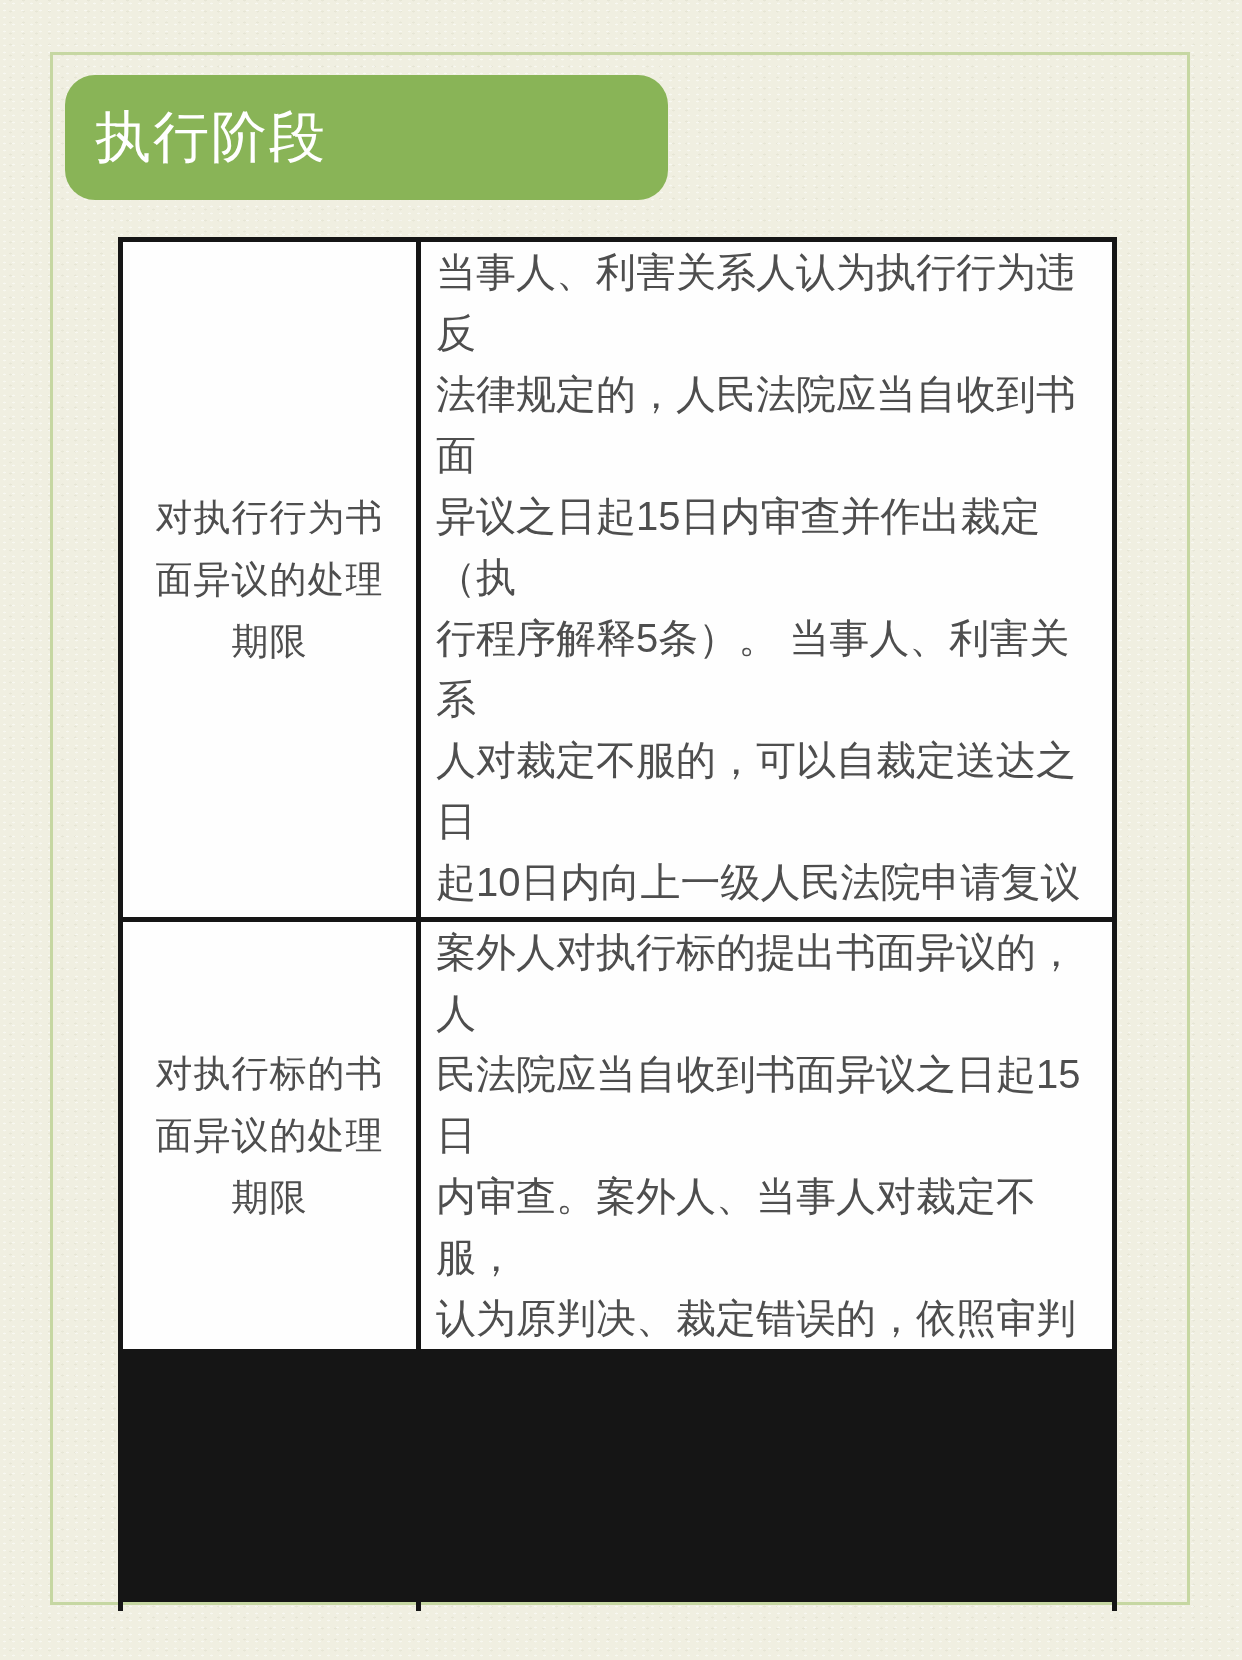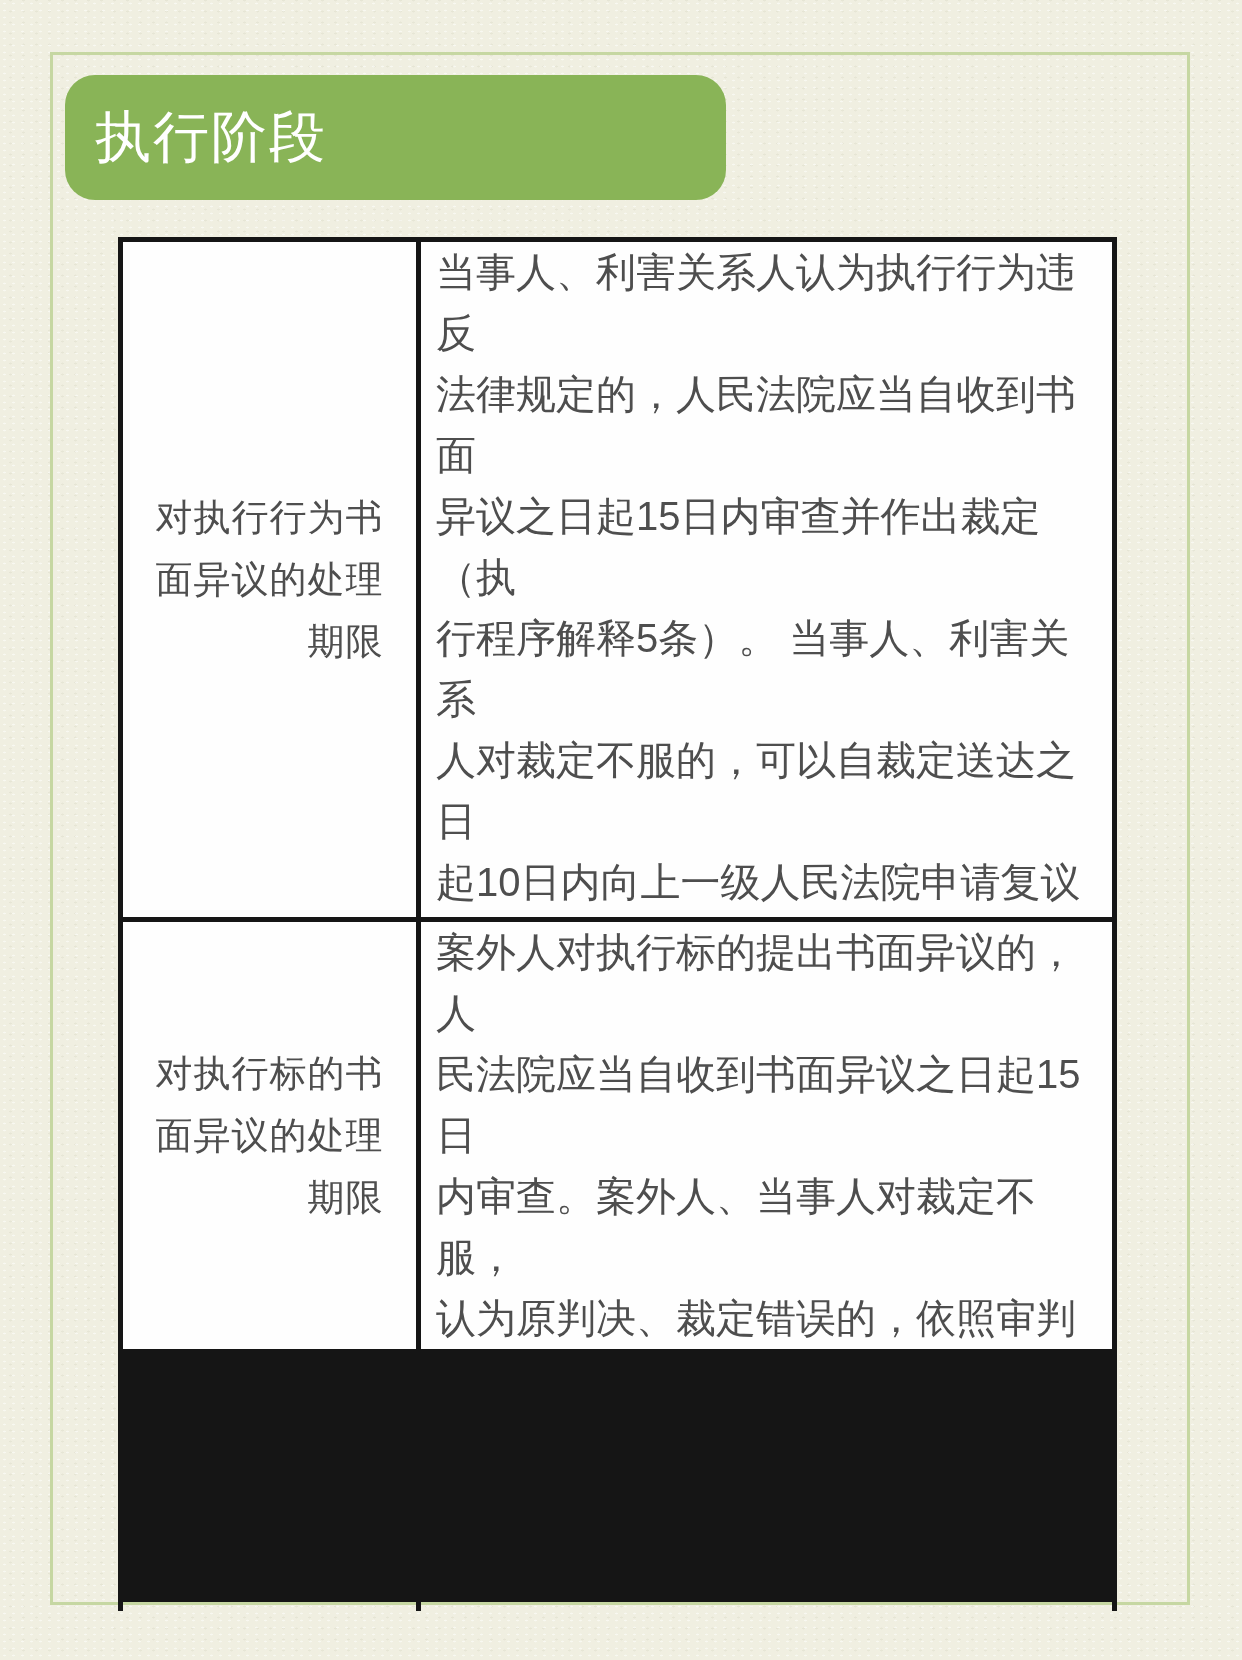--- a/index.html
+++ b/index.html
@@ -22,21 +22,21 @@
     position: absolute;
     left: 50px; top: 52px;
     width: 1140px; height: 1553px;
     box-sizing: border-box;
     border: 3px solid var(--frame-border, #c6d7a2);
   }
 
   .badge {
     position: absolute;
     left: 65px; top: 75px;
-    width: 661px; height: 125px;
+    width: 603px; height: 125px;
     background: var(--badge-bg, #89b457);
     border-radius: 30px;
     display: flex;
     align-items: center;
   }
   .badge-title {
     color: #ffffff;
     font-size: 56px;
     letter-spacing: 2px;
     padding-left: 30px;
@@ -58,21 +58,21 @@
   .cell {
     background: var(--cell-bg, #fefefe);
     color: var(--text, #4e4e4e);
     overflow: hidden;
     white-space: pre-line;
   }
   .term {
     display: flex;
     align-items: center;
     justify-content: center;
-    text-align: right;
+    text-align: center;
     font-size: 37px;
     line-height: 62px;
     letter-spacing: 1px;
   }
   .desc {
     font-size: 40px;
     line-height: 61px;
     padding: 0 8px 11px 15px;
     text-align: left;
   }

